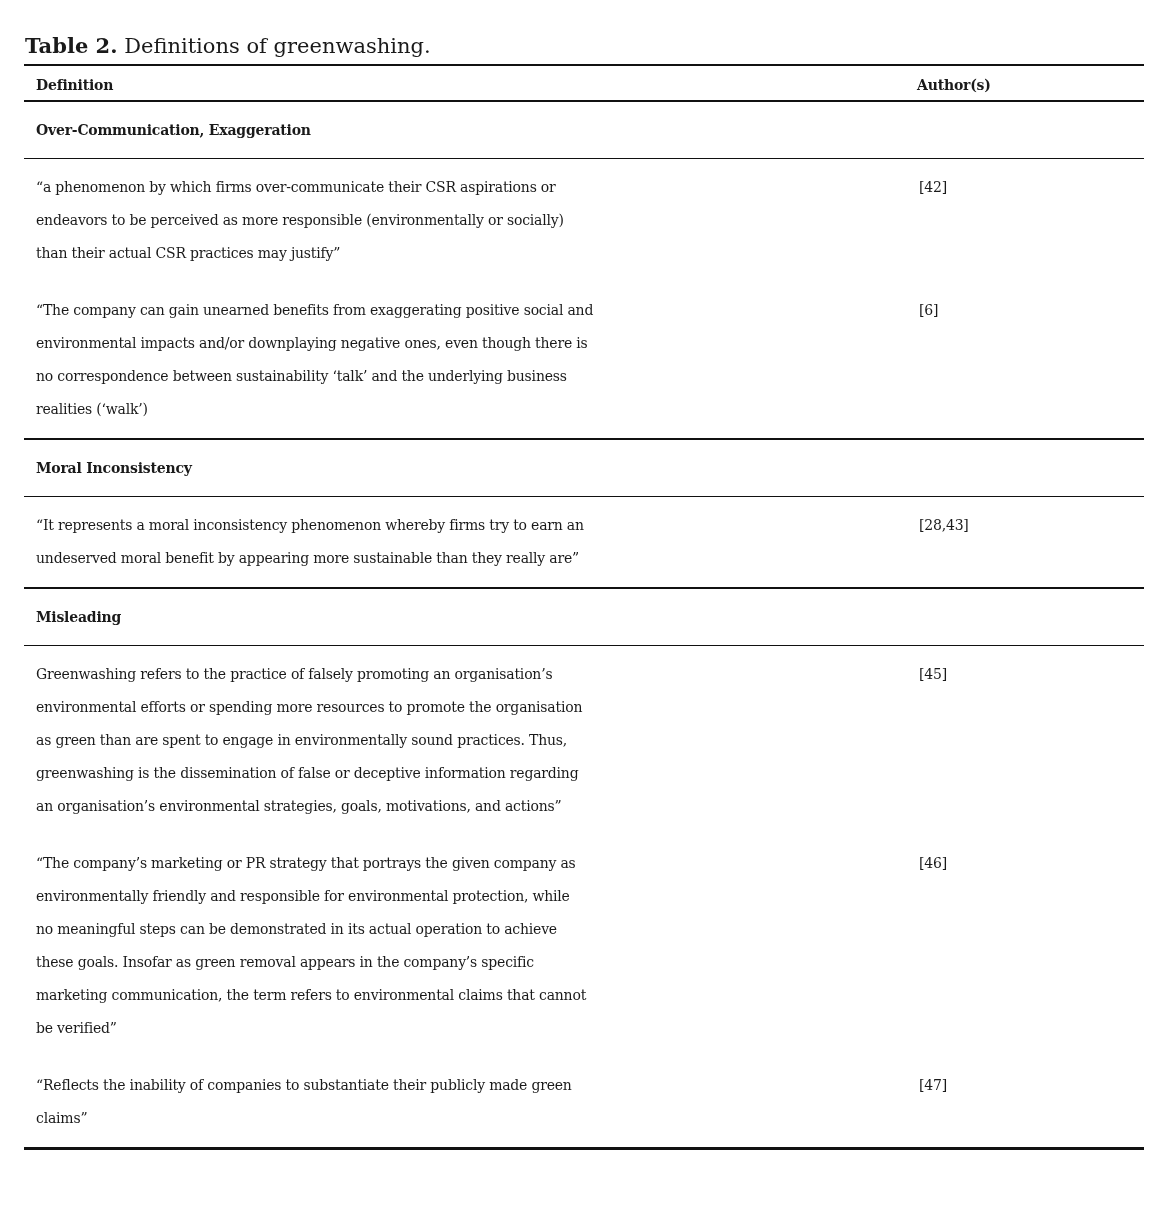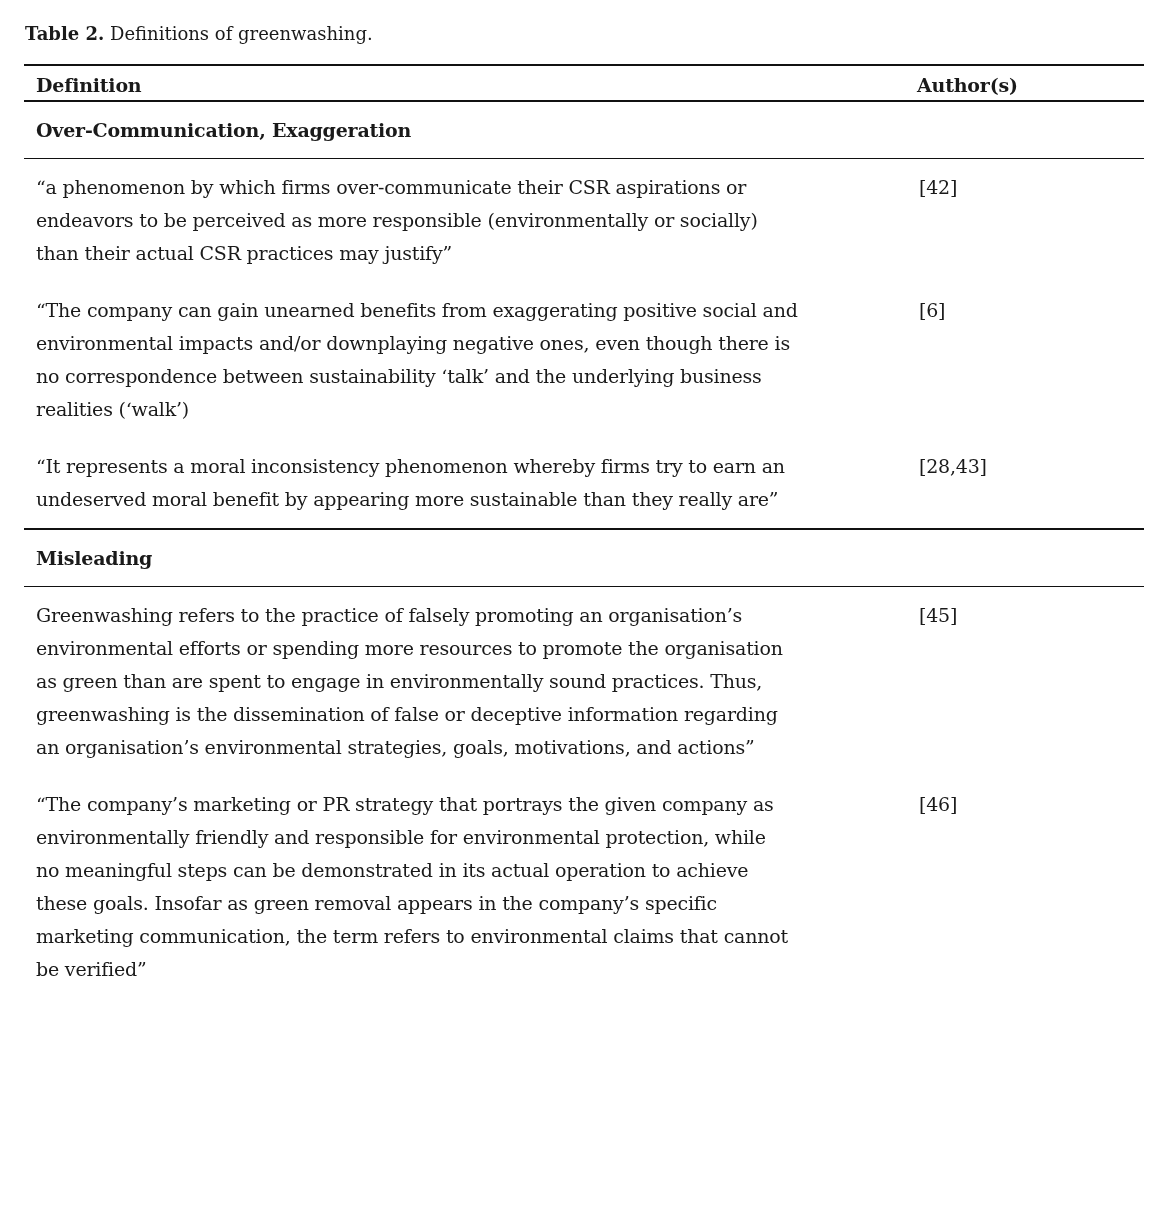--- a/index.html
+++ b/index.html
@@ -1,19 +1,19 @@
 <!DOCTYPE html>
 <html><head>
 <meta charset="utf-8">
 <style>
   html, body { margin:0; padding:0; background:#ffffff; }
   body { width:1174px; height:1214px; position:relative; font-family:"DejaVu Serif", "Liberation Serif", serif; color:#1a1a1a; }
-  .caption { position:absolute; left:25px; top:20px; font-size:18px; line-height:28px; white-space:nowrap; }
+  .caption { position:absolute; left:25px; top:32px; font-size:21px; line-height:28px; white-space:nowrap; }
   .caption b { font-weight:bold; }
-  table { position:absolute; left:24px; top:64px; width:1120px; border-collapse:collapse; font-size:19px; letter-spacing:-0.2px; }
+  table { position:absolute; left:24px; top:64px; width:1120px; border-collapse:collapse; font-size:14px; letter-spacing:-0.2px; }
   thead tr th { text-align:left; font-weight:bold; padding:5px 12px 1px 12px; height:28px; border-top:2px solid #111; border-bottom:2px solid #111; }
   td { vertical-align:top; padding:12px 12px; line-height:33px; }
   td.def { width:857px;margin-top:28px; }
   td.auth { padding-left:14px; }
   tr.cat td { font-weight:bold; border-bottom:1.5px solid #111; line-height:32px; }
   tr.cat-top td { border-top:2px solid #111; }
   tr.last td { border-bottom:3px solid #111; }
   .line { display:block; white-space:nowrap; }
 </style>
 </head>
@@ -42,20 +42,23 @@
       </tr>
       <tr>
         <td class="def">
           <span class="line">“The company can gain unearned benefits from exaggerating positive social and</span>
           <span class="line">environmental impacts and/or downplaying negative ones, even though there is</span>
           <span class="line">no correspondence between sustainability ‘talk’ and the underlying business</span>
           <span class="line">realities (‘walk’)</span>
         </td>
         <td class="auth">[6]</td>
       </tr>
+      <tr class="cat cat-top">
+        <td colspan="2">Moral Inconsistency</td>
+      </tr>
       <tr>
         <td class="def">
           <span class="line">“It represents a moral inconsistency phenomenon whereby firms try to earn an</span>
           <span class="line">undeserved moral benefit by appearing more sustainable than they really are”</span>
         </td>
         <td class="auth">[28,43]</td>
       </tr>
       <tr class="cat cat-top">
         <td colspan="2">Misleading</td>
       </tr>
@@ -73,14 +76,21 @@
         <td class="def">
           <span class="line">“The company’s marketing or PR strategy that portrays the given company as</span>
           <span class="line">environmentally friendly and responsible for environmental protection, while</span>
           <span class="line">no meaningful steps can be demonstrated in its actual operation to achieve</span>
           <span class="line">these goals. Insofar as green removal appears in the company’s specific</span>
           <span class="line">marketing communication, the term refers to environmental claims that cannot</span>
           <span class="line">be verified”</span>
         </td>
         <td class="auth">[46]</td>
       </tr>
+      <tr class="last">
+        <td class="def">
+          <span class="line">“Reflects the inability of companies to substantiate their publicly made green</span>
+          <span class="line">claims”</span>
+        </td>
+        <td class="auth">[47]</td>
+      </tr>
     </tbody>
 </table>
 
 </body></html>

